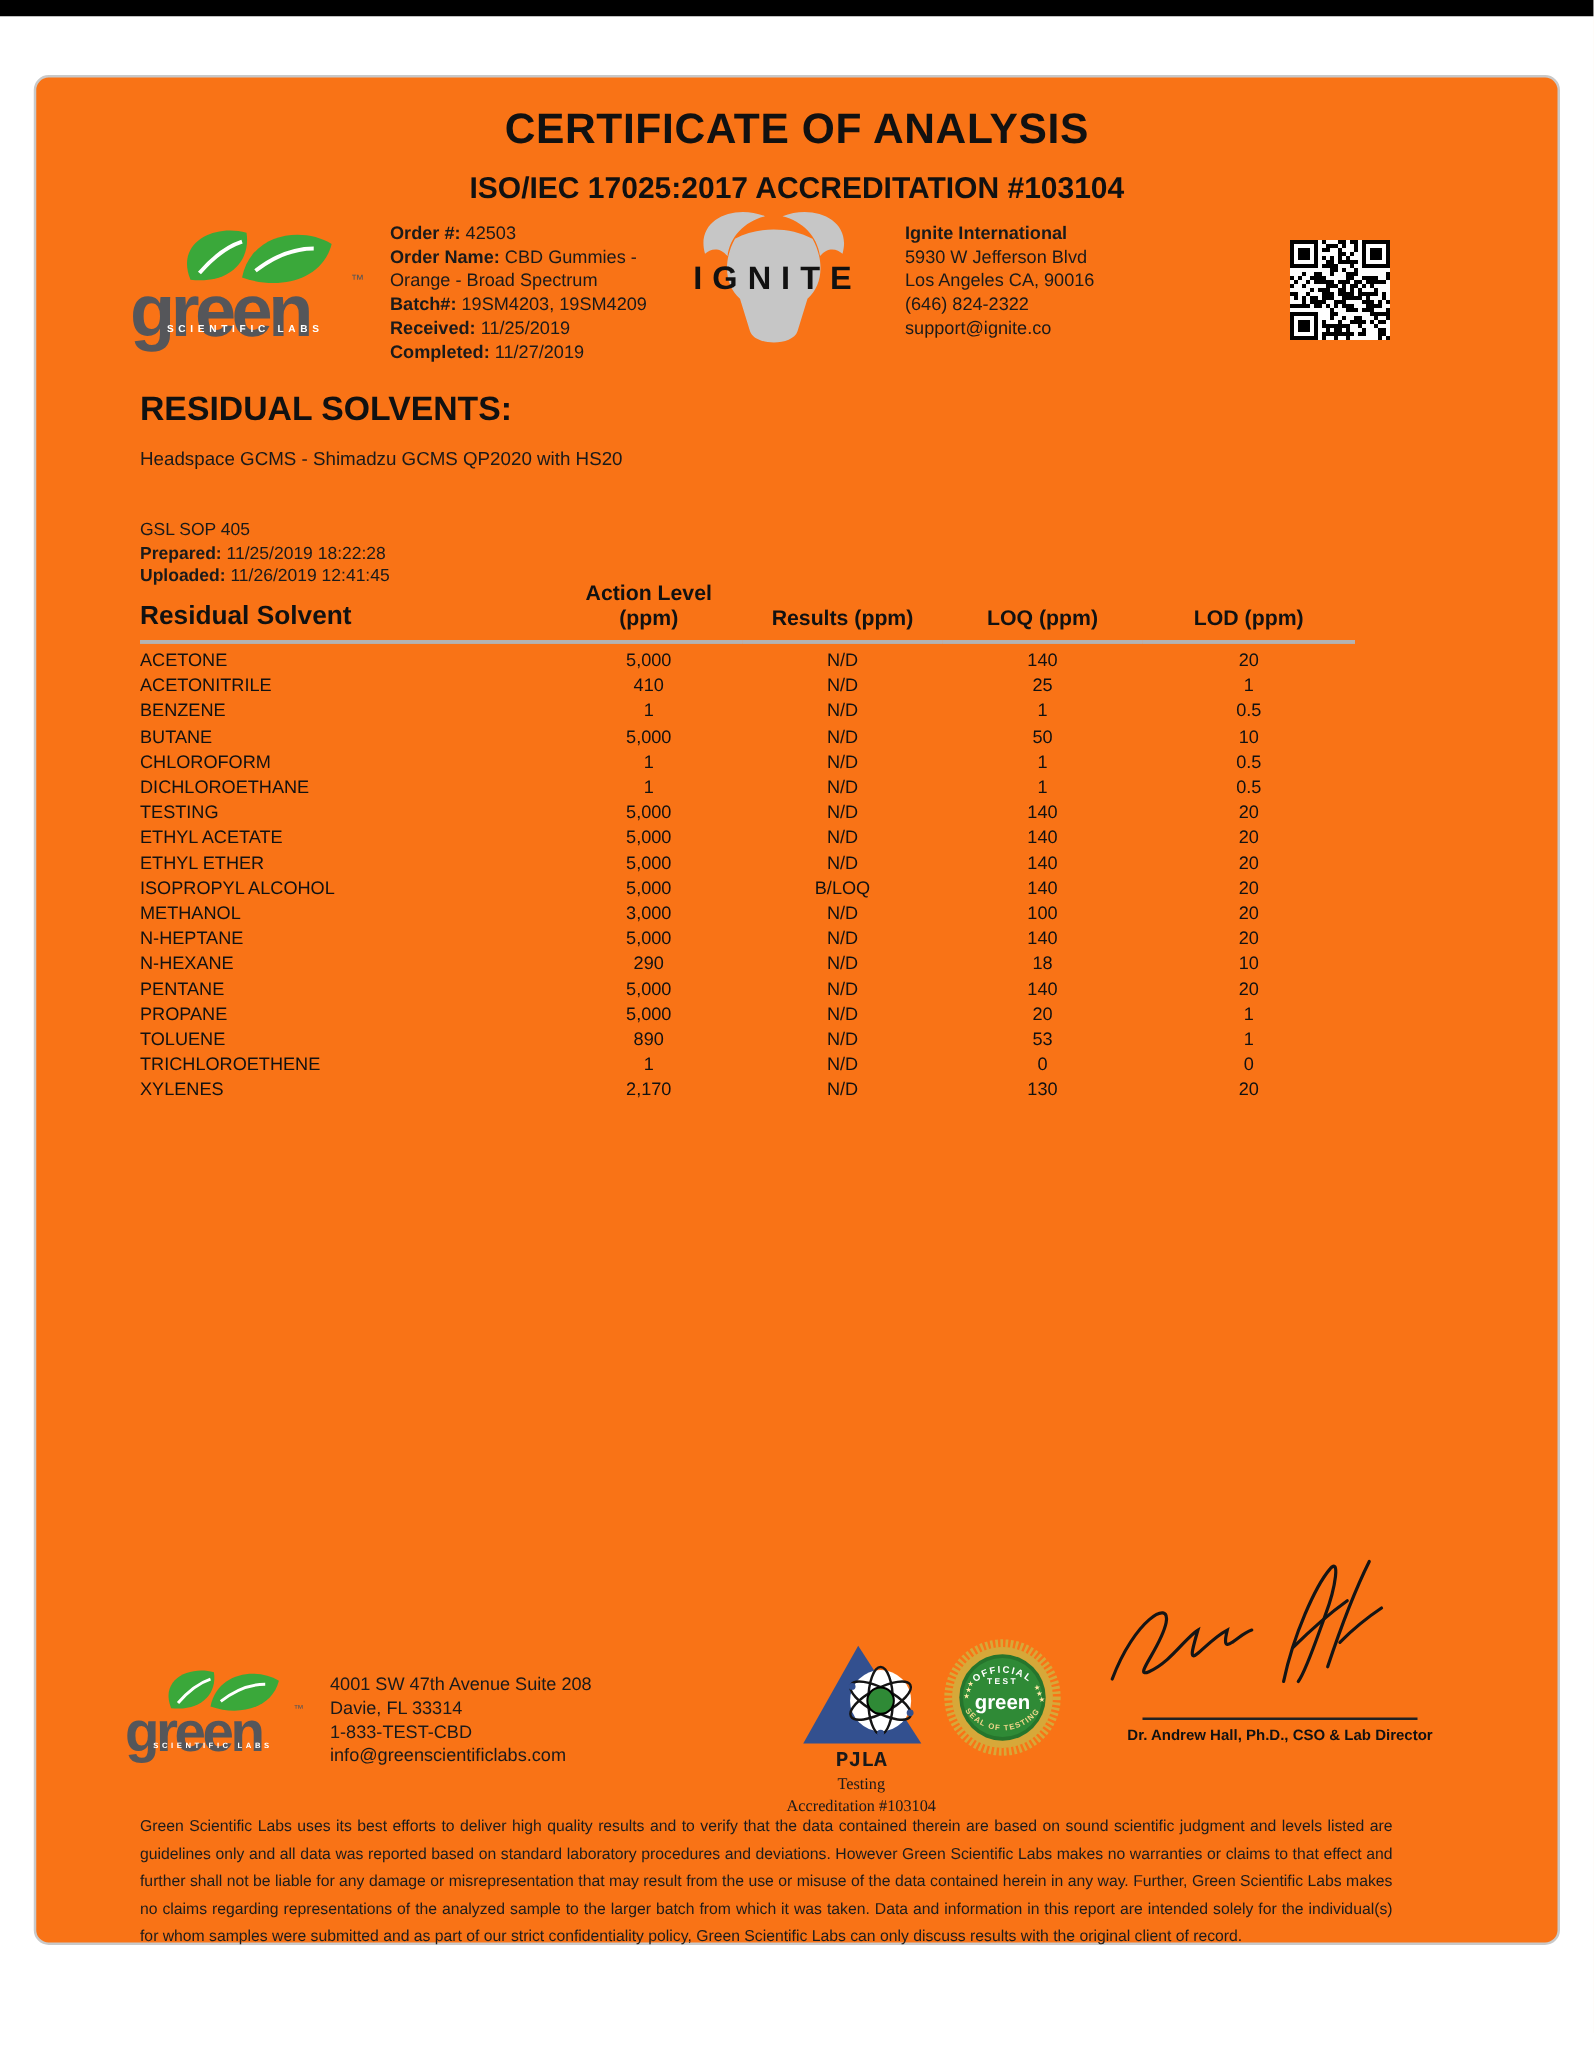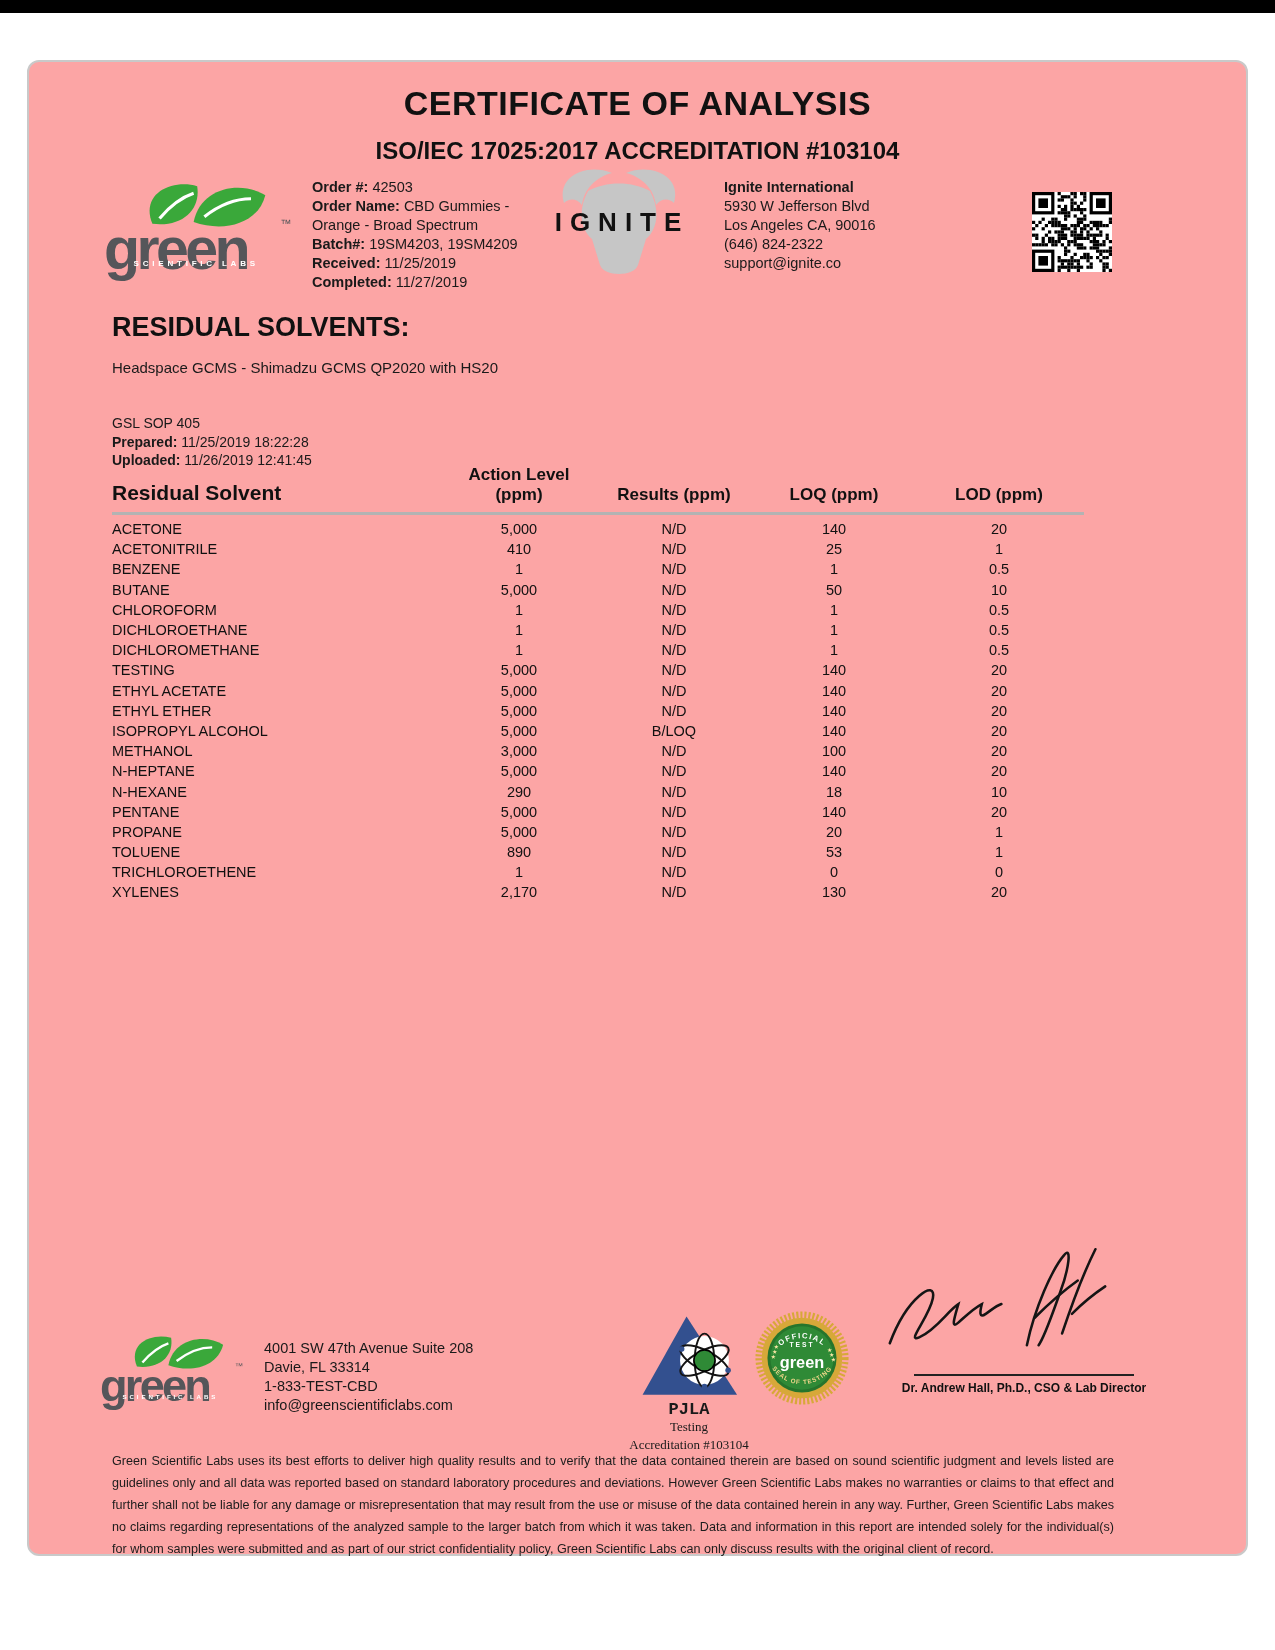--- a/index.html
+++ b/index.html
@@ -1,19 +1,19 @@
 <!DOCTYPE html>
 <html><head>
 <meta charset="utf-8">
 <style>
   html,body{margin:0;padding:0;background:#fff;}
   .page{position:relative;width:1275px;height:1650px;background:#fff;overflow:hidden;
         font-family:"Liberation Sans",sans-serif;color:#1a1a1a;}
   .topbar{position:absolute;left:0;top:0;width:100%;height:13px;background:#000;}
-  .card{position:absolute;left:27px;top:60px;width:1217px;height:1492px;background:#fca5a5;
+  .card{position:absolute;left:27px;top:60px;width:1217px;height:1492px;background:#f97316;
         border:2px solid #c9c9c9;border-radius:12px;}
 
   
   .doc-title{position:absolute;top:22px;left:0;width:100%;text-align:center;
              font-size:34px;font-weight:bold;letter-spacing:.5px;color:#111;}
   .doc-subtitle{position:absolute;top:75px;left:0;width:100%;text-align:center;
              font-size:24px;font-weight:bold;color:#111;}
 
   .green-logo-header{position:absolute;left:75px;top:118px;width:190px;height:102px;}
   .order-block{position:absolute;left:283px;top:116px;width:218px;font-size:14.5px;line-height:19px;}
@@ -403,27 +403,20 @@
               <td>0.5</td>
             </tr>
             <tr>
               <td>DICHLOROETHANE</td>
               <td>1</td>
               <td>N/D</td>
               <td>1</td>
               <td>0.5</td>
             </tr>
             <tr>
-              <td>DICHLOROMETHANE</td>
-              <td>1</td>
-              <td>N/D</td>
-              <td>1</td>
-              <td>0.5</td>
-            </tr>
-            <tr>
               <td>TESTING</td>
               <td>5,000</td>
               <td>N/D</td>
               <td>140</td>
               <td>20</td>
             </tr>
             <tr>
               <td>ETHYL ACETATE</td>
               <td>5,000</td>
               <td>N/D</td>

